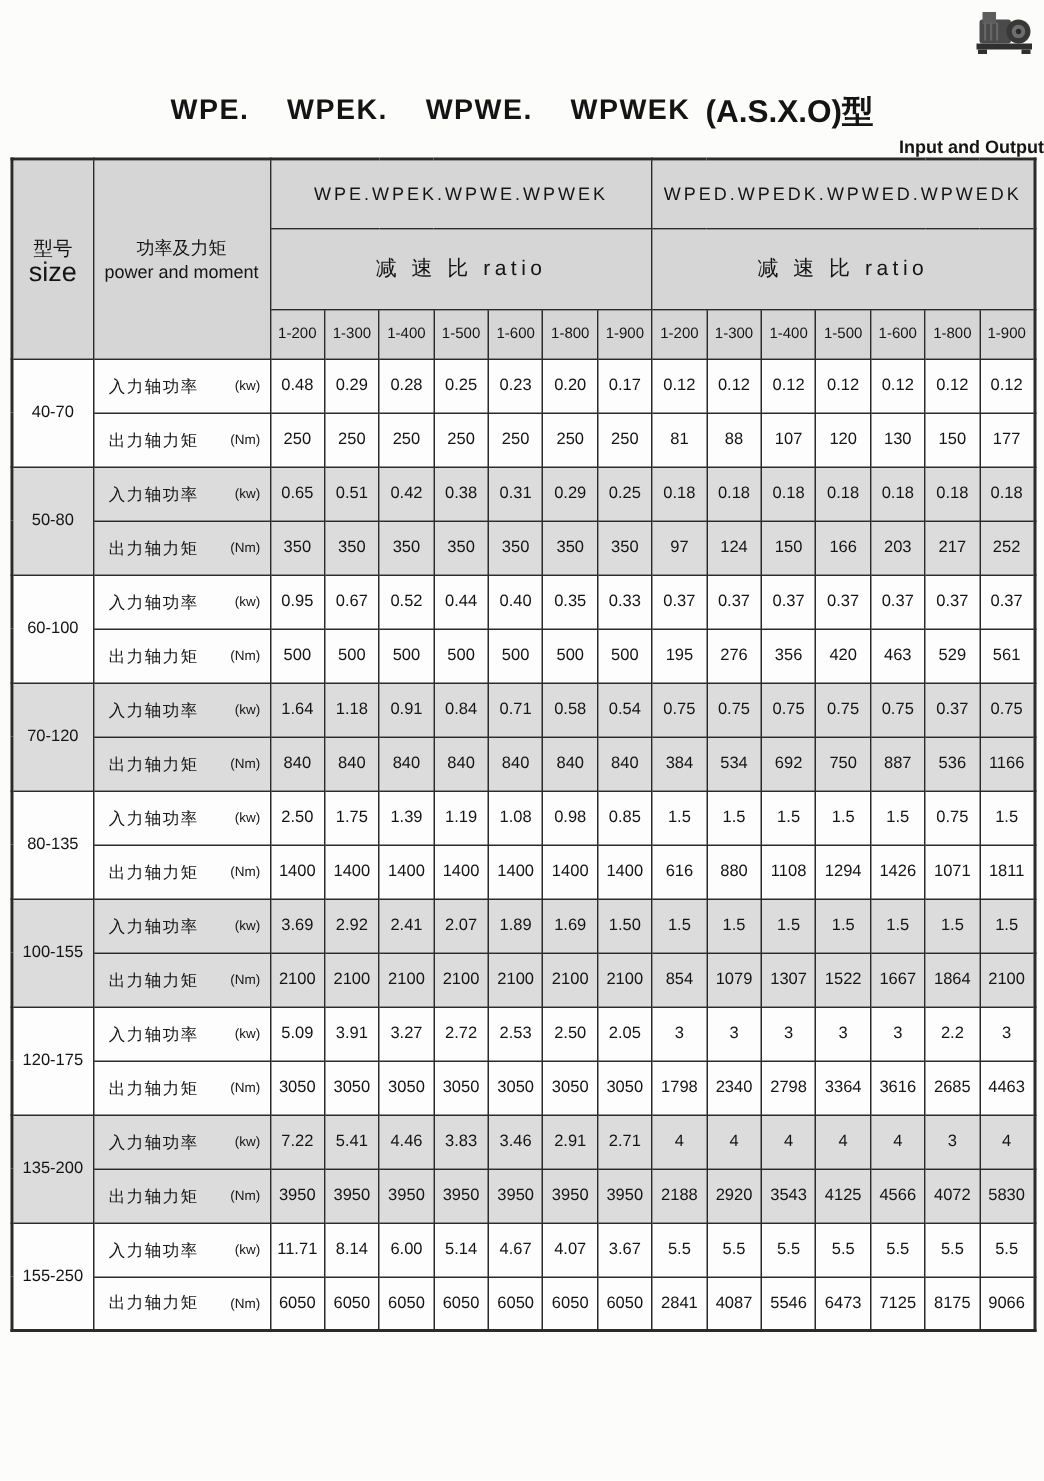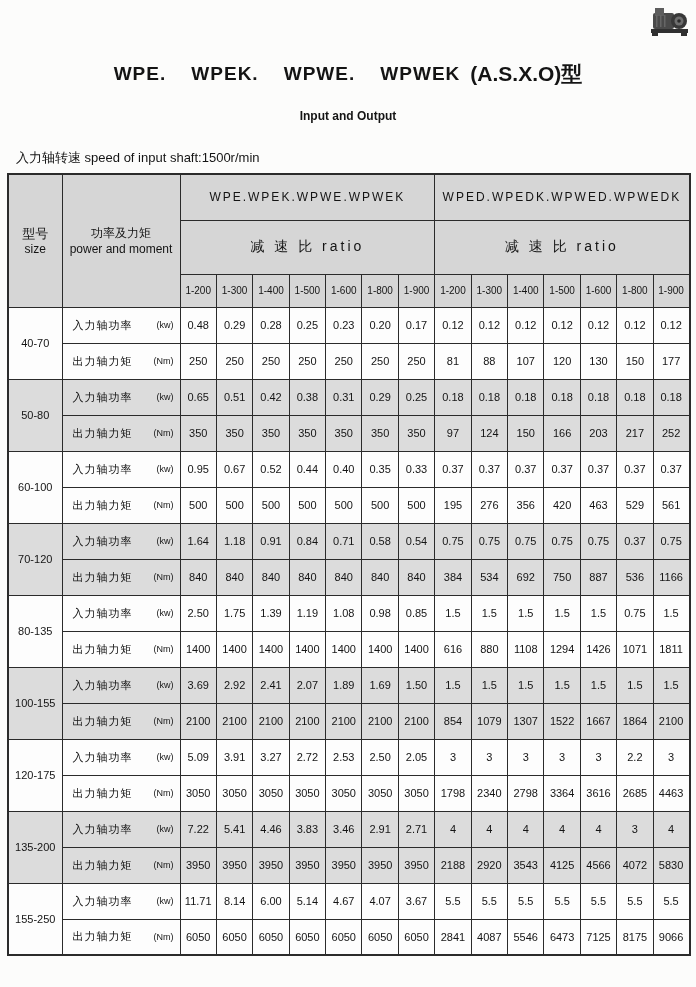--- a/index.html
+++ b/index.html
@@ -19,21 +19,21 @@
   .product-img{position:absolute;top:3px;right:6px;width:40px;height:38px;}
   
   .doc-header{padding-top:60px;text-align:center;}
   .title-row{display:flex;justify-content:center;align-items:center;gap:10px;}
   .title-lines{text-align:center;}
   .title-lines div{
     font-weight:bold;font-size:19px;line-height:22px;letter-spacing:1px;white-space:pre;
   }
   .title-suffix{font-weight:bold;font-size:21px;white-space:pre;}
   .subtitle-cn{font-weight:bold;font-size:22px;margin-top:8px;letter-spacing:2px;}
-  .subtitle-en{font-weight:bold;font-size:12px;margin-top:21px;}
+  .subtitle-en{font-weight:bold;font-size:12px;margin-top:3px;text-align:right;}
   .note{font-size:13px;margin:26px 0 6px 16px;text-align:left;}
   
   table.spec{
     border-collapse:collapse;table-layout:fixed;width:682px;margin:0 7px;
     font-size:11px;
   }
   .spec col.c-size{width:54px;}
   .spec col.c-label{width:118px;}
   .spec col.c-data{width:36.4px;}
   .spec th,.spec td{
@@ -43,21 +43,21 @@
   }
   .spec{border:2px solid var(--border);}
   .spec thead th{background:var(--header-bg);font-weight:normal;}
   .row-groups{height:46px;}
   .row-ratio-label{height:54px;}
   #ratio-row{height:33px;}
   .group-head{font-size:12px;letter-spacing:2px;}
   .ratio-label{font-size:14px;letter-spacing:3px;}
   .ratio-cell{font-size:10px;}
   .size-head .cn{font-size:13px;line-height:17px;}
-  .size-head .en{font-size:12px;line-height:15px;}
+  .size-head .en{font-size:18px;line-height:15px;}
   .power-head .cn{font-size:12px;line-height:17px;}
   .power-head .en{font-size:12px;line-height:15px;}
   tbody tr{height:36px;background:#fdfdfd;}
   tbody tr.shaded{background:var(--shaded-bg);}
   td.size-cell{font-size:11px;}
   td.label-cell{
     text-align:left;
   }
   td.label-cell .inner{
     display:flex;justify-content:space-between;align-items:center;padding:0 6px 0 10px;
@@ -91,21 +91,20 @@
   <div class="doc-header">
     <div class="title-row">
       <div class="title-lines">
         <div>WPE.    WPEK.    WPWE.    WPWEK</div>
       </div>
       <div class="title-suffix">(A.S.X.O)型</div>
     </div>
     <div class="subtitle-en">Input and Output</div>
   </div>
 
-  <div class="note">入力轴转速 speed of input shaft:1500r/min</div>
 
   <table class="spec">
     <colgroup>
       <col class="c-size">
         <col class="c-label">
       <col class="c-data">
         <col class="c-data">
         <col class="c-data">
         <col class="c-data">
         <col class="c-data">

